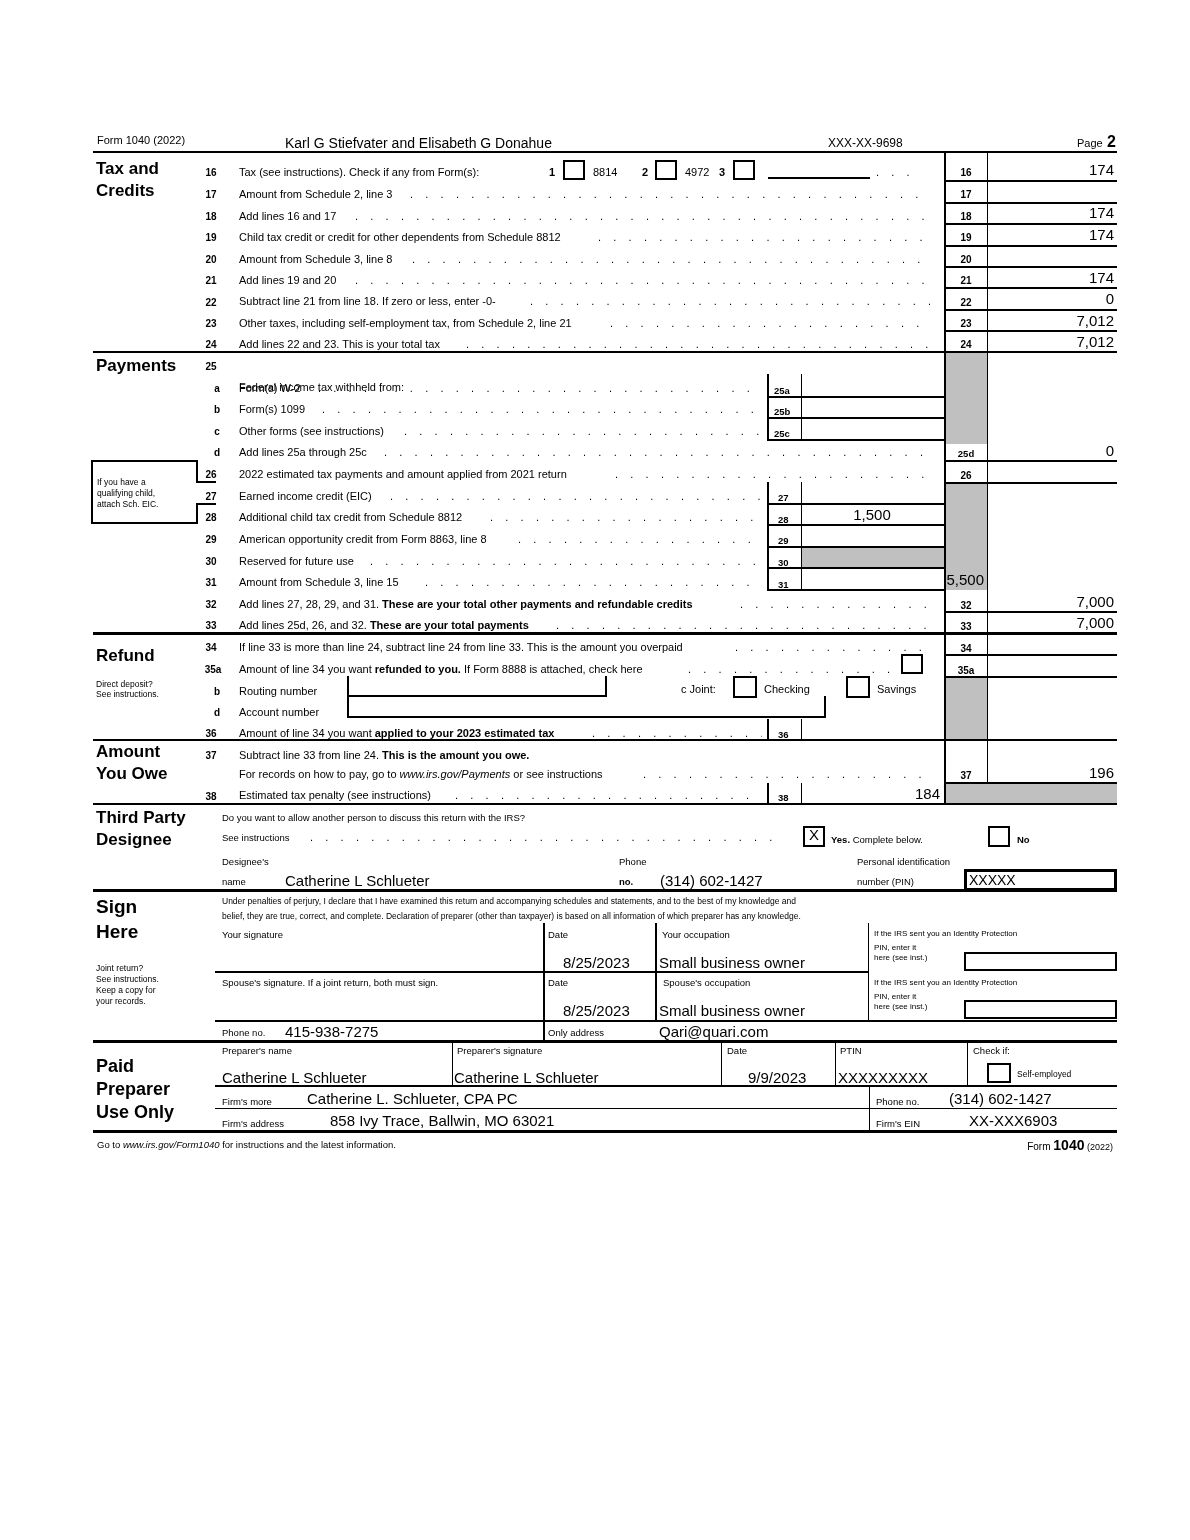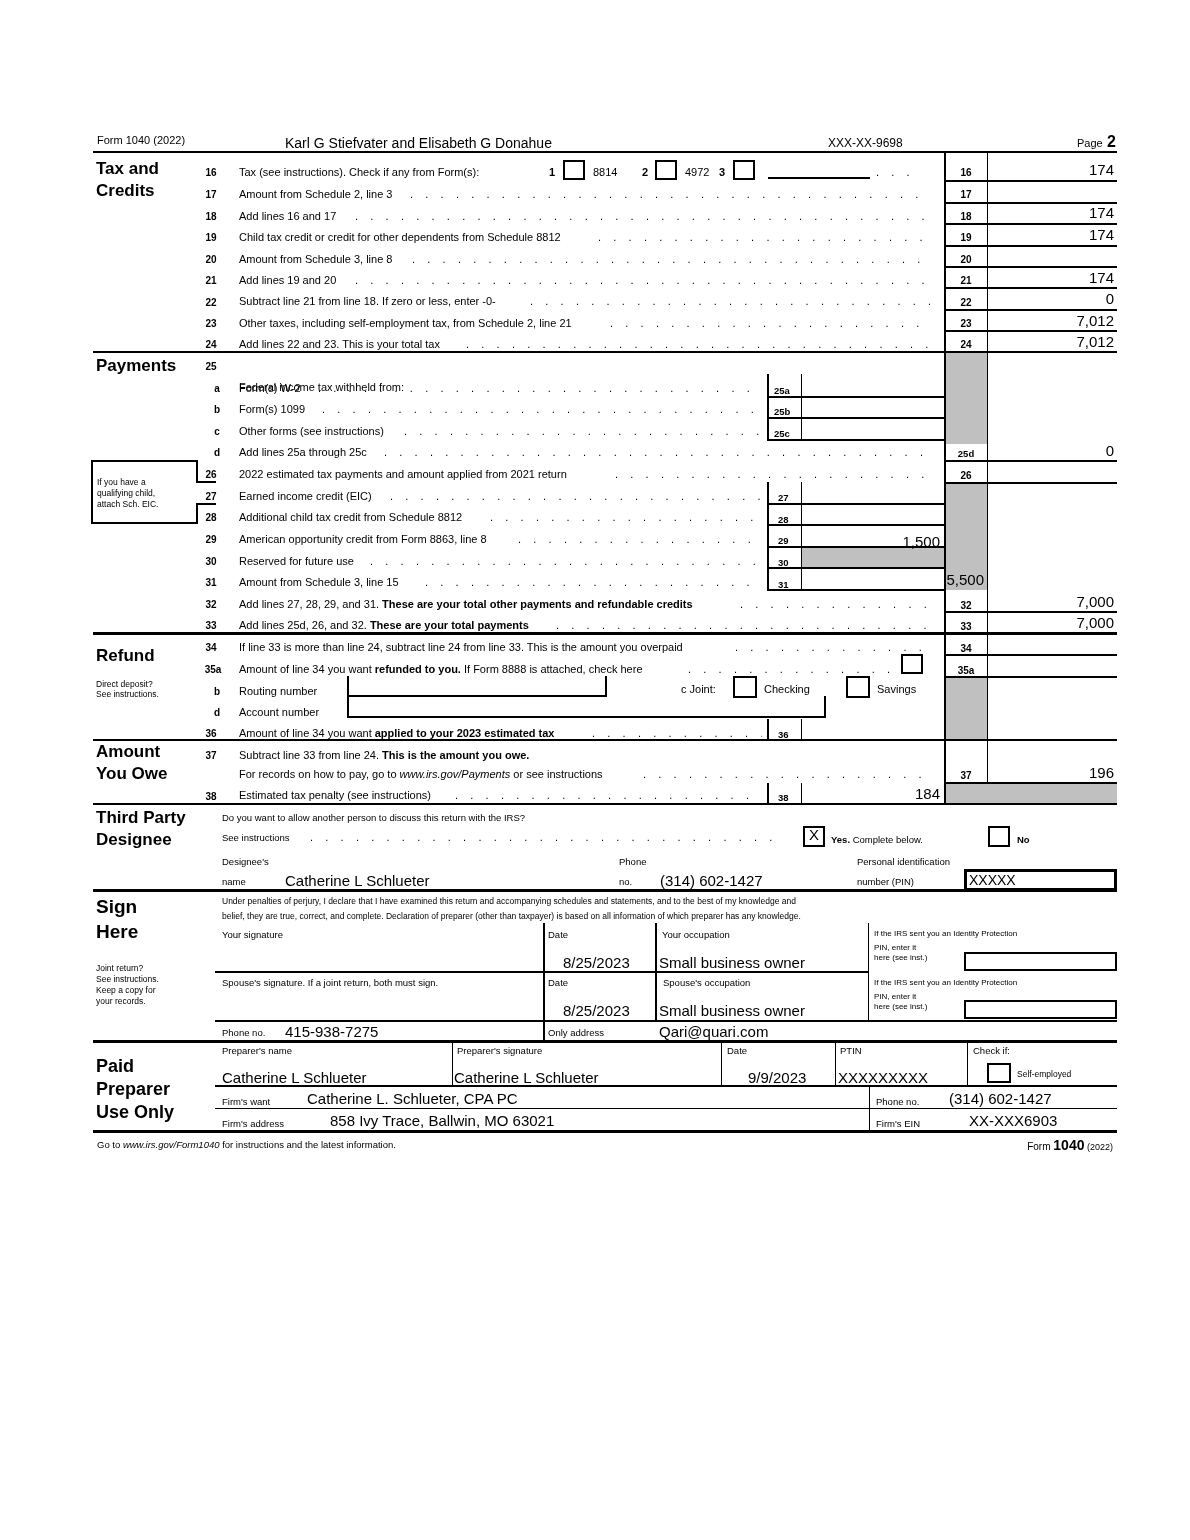--- a/index.html
+++ b/index.html
@@ -203,21 +203,21 @@
   <div class="dots" style="left:390px;top:490px;width:372px;">. . . . . . . . . . . . . . . . . . . . . . . . . . . . . . . . . . . . . .</div>
   <div class="boxlbl" style="left:778px;top:492px;">27</div>
   <div class="amt" style="left:804px;top:485px;width:136px;"></div>
   <div class="hl2" style="left:767px;top:503px;width:178px;"></div>
 </div>
 <div>
   <div class="ln" style="left:201px;top:512px;">28</div>
   <div class="txt" style="left:239px;top:511px;">Additional child tax credit from Schedule 8812</div>
   <div class="dots" style="left:490px;top:511px;width:270px;">. . . . . . . . . . . . . . . . . . . . . . . . . . . .</div>
   <div class="boxlbl" style="left:778px;top:514px;">28</div>
-  <div class="amt" style="left:804px;top:533px;width:136px;">1,500</div>
+  <div class="amt" style="left:804px;top:506px;width:136px;text-align:center;">1,500</div>
   <div class="hl2" style="left:767px;top:524px;width:178px;"></div>
 </div>
 <div>
   <div class="ln" style="left:201px;top:534px;">29</div>
   <div class="txt" style="left:239px;top:533px;">American opportunity credit from Form 8863, line 8</div>
   <div class="dots" style="left:518px;top:533px;width:242px;">. . . . . . . . . . . . . . . . . . . . . . . . .</div>
   <div class="boxlbl" style="left:778px;top:535px;">29</div>
   <div class="amt" style="left:804px;top:528px;width:136px;"></div>
   <div class="hl2" style="left:767px;top:546px;width:178px;"></div>
 </div>
@@ -338,21 +338,21 @@
 <div class="dots" style="left:310px;top:831px;width:470px;">. . . . . . . . . . . . . . . . . . . . . . . . . . . . . . . . . . . . . . . . . . . . . . .</div>
 <div class="cb" style="left:803px;top:826px;width:22px;height:21px;">X</div>
 <div class="txt small" style="left:831px;top:834px;"><b>Yes.</b><span> Complete below.</span></div>
 <div class="cb" style="left:988px;top:826px;width:22px;height:21px;"></div>
 <div class="txt small" style="left:1017px;top:834px;font-weight:bold;">No</div>
 
 <div class="txt small" style="left:222px;top:856px;">Designee's</div>
 <div class="txt small" style="left:222px;top:876px;">name</div>
 <div class="txt fill" style="left:285px;top:872px;">Catherine L Schlueter</div>
 <div class="txt small" style="left:619px;top:856px;">Phone</div>
-<div class="txt small" style="left:619px;top:876px;">no.</div>
+<div class="txt small" style="left:619px;top:876px;font-weight:bold;">no.</div>
 <div class="txt fill" style="left:660px;top:872px;">(314) 602-1427</div>
 <div class="txt small" style="left:857px;top:856px;">Personal identification</div>
 <div class="txt small" style="left:857px;top:876px;">number (PIN)</div>
 <div style="position:absolute;left:964px;top:869px;width:153px;height:22px;border:3px solid #000;box-sizing:border-box;font-size:14px;line-height:16px;padding-left:2px;">XXXXX</div>
 <div class="hl3" style="left:93px;top:889px;width:1024px;"></div>
 
 <div class="sect" style="left:96px;top:894px;font-size:19px;line-height:25px;">
   <div>Sign</div>
   <div>Here</div>
 </div>
@@ -422,21 +422,21 @@
 <div class="txt small" style="left:457px;top:1045px;">Preparer's signature</div>
 <div class="txt fill" style="left:454px;top:1069px;">Catherine L Schlueter</div>
 <div class="txt small" style="left:727px;top:1045px;">Date</div>
 <div class="txt fill" style="left:748px;top:1069px;">9/9/2023</div>
 <div class="txt small" style="left:840px;top:1045px;">PTIN</div>
 <div class="txt fill" style="left:838px;top:1069px;">XXXXXXXXX</div>
 <div class="txt small" style="left:973px;top:1045px;">Check if:</div>
 <div class="cb" style="left:987px;top:1063px;width:24px;height:20px;"></div>
 <div class="txt tiny" style="left:1017px;top:1069px;">Self-employed</div>
 
-<div class="txt small" style="left:222px;top:1096px;">Firm's want</div>
+<div class="txt small" style="left:222px;top:1096px;">Firm's more</div>
 <div class="txt fill" style="left:307px;top:1090px;">Catherine L. Schlueter, CPA PC</div>
 <div class="txt small" style="left:876px;top:1096px;">Phone no.</div>
 <div class="txt fill" style="left:949px;top:1090px;">(314) 602-1427</div>
 
 <div class="txt small" style="left:222px;top:1118px;">Firm's address</div>
 <div class="txt fill" style="left:330px;top:1112px;">858 Ivy Trace, Ballwin, MO 63021</div>
 <div class="txt small" style="left:876px;top:1118px;">Firm's EIN</div>
 <div class="txt fill" style="left:969px;top:1112px;">XX-XXX6903</div>
 <div class="hl3" style="left:93px;top:1130px;width:1024px;"></div>
 

